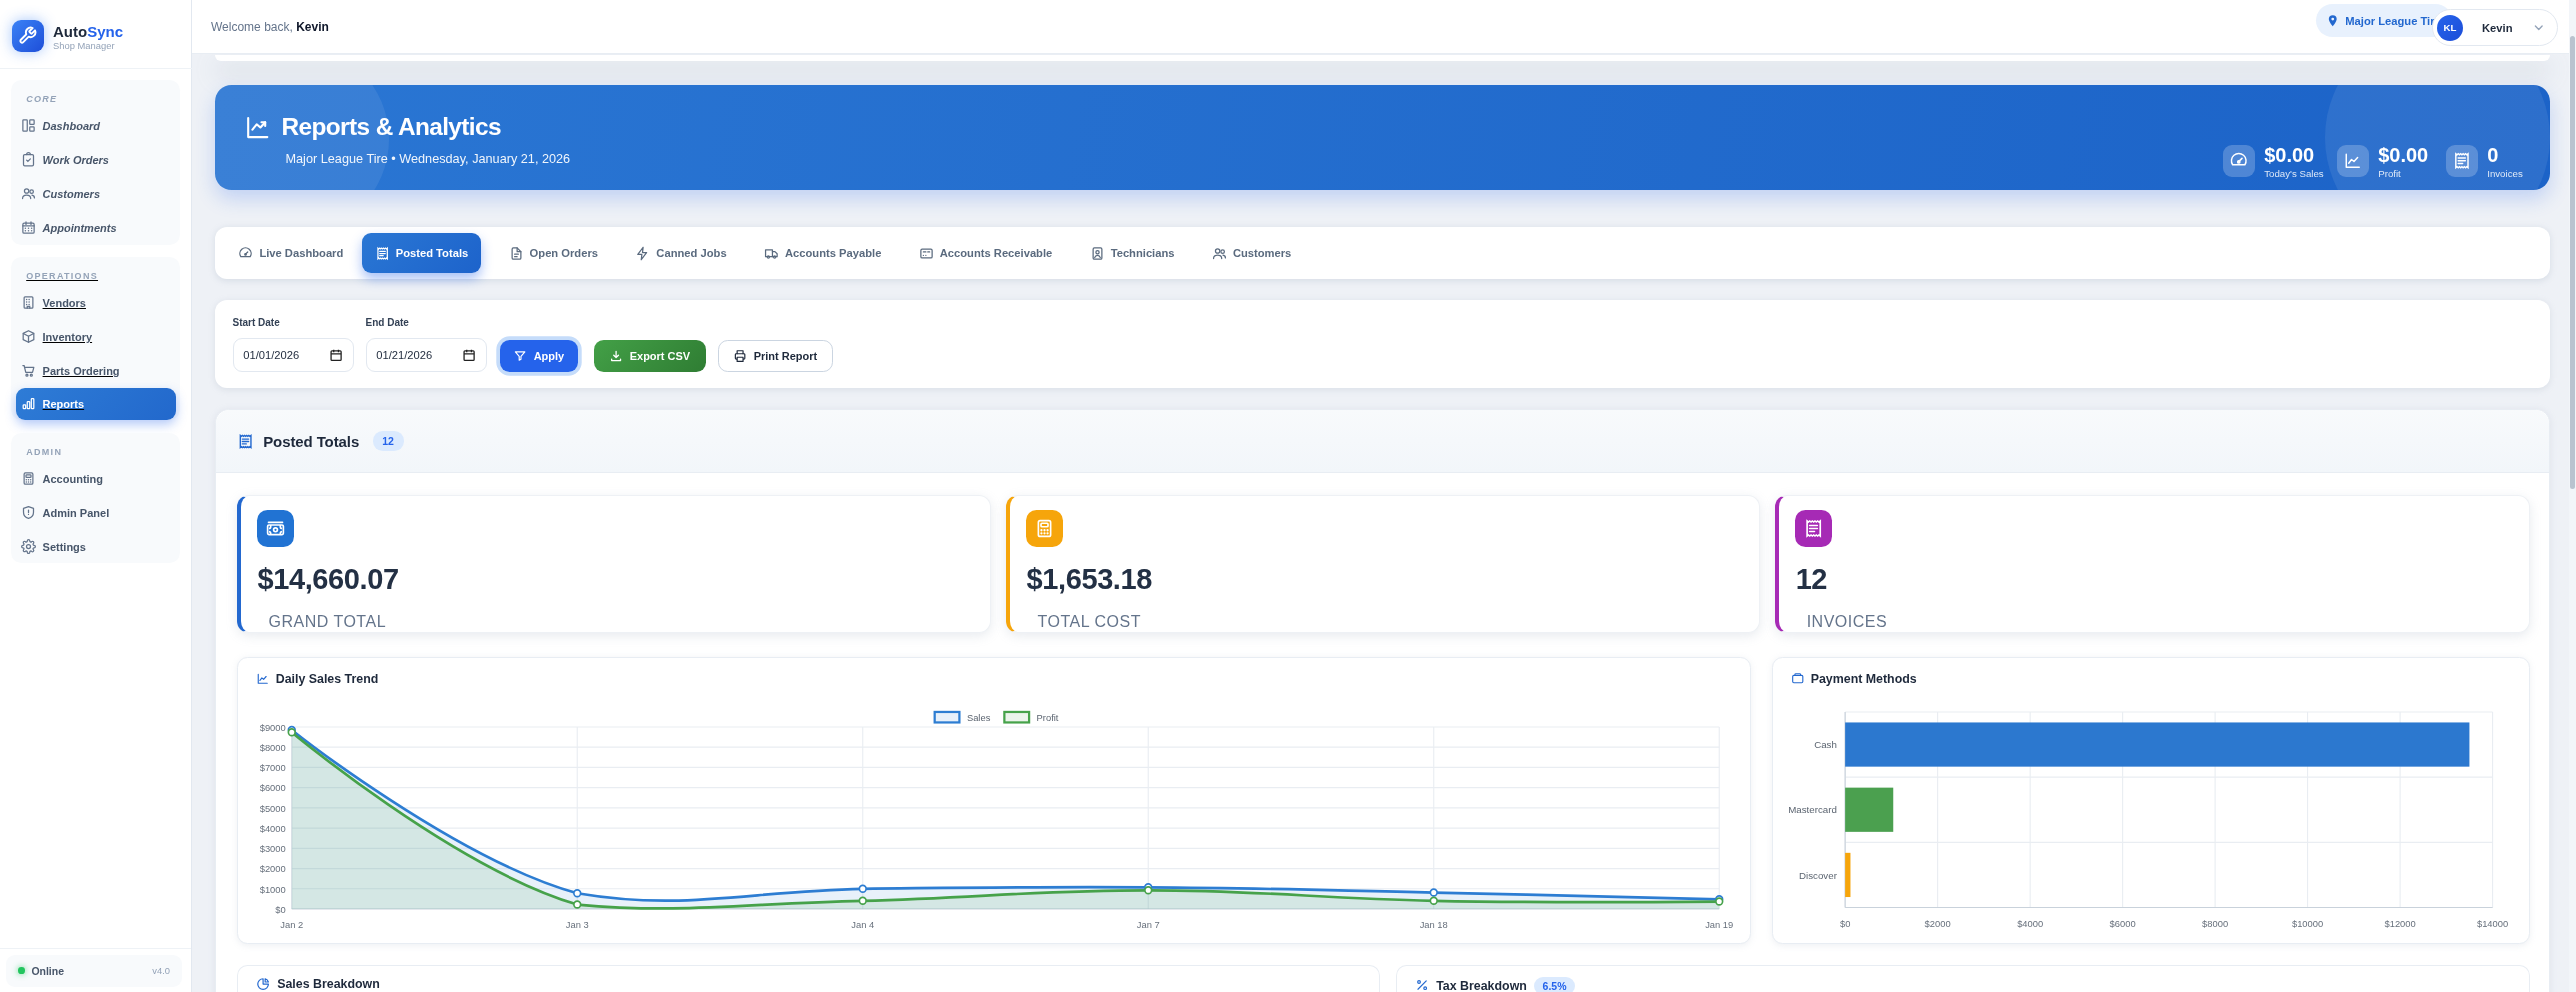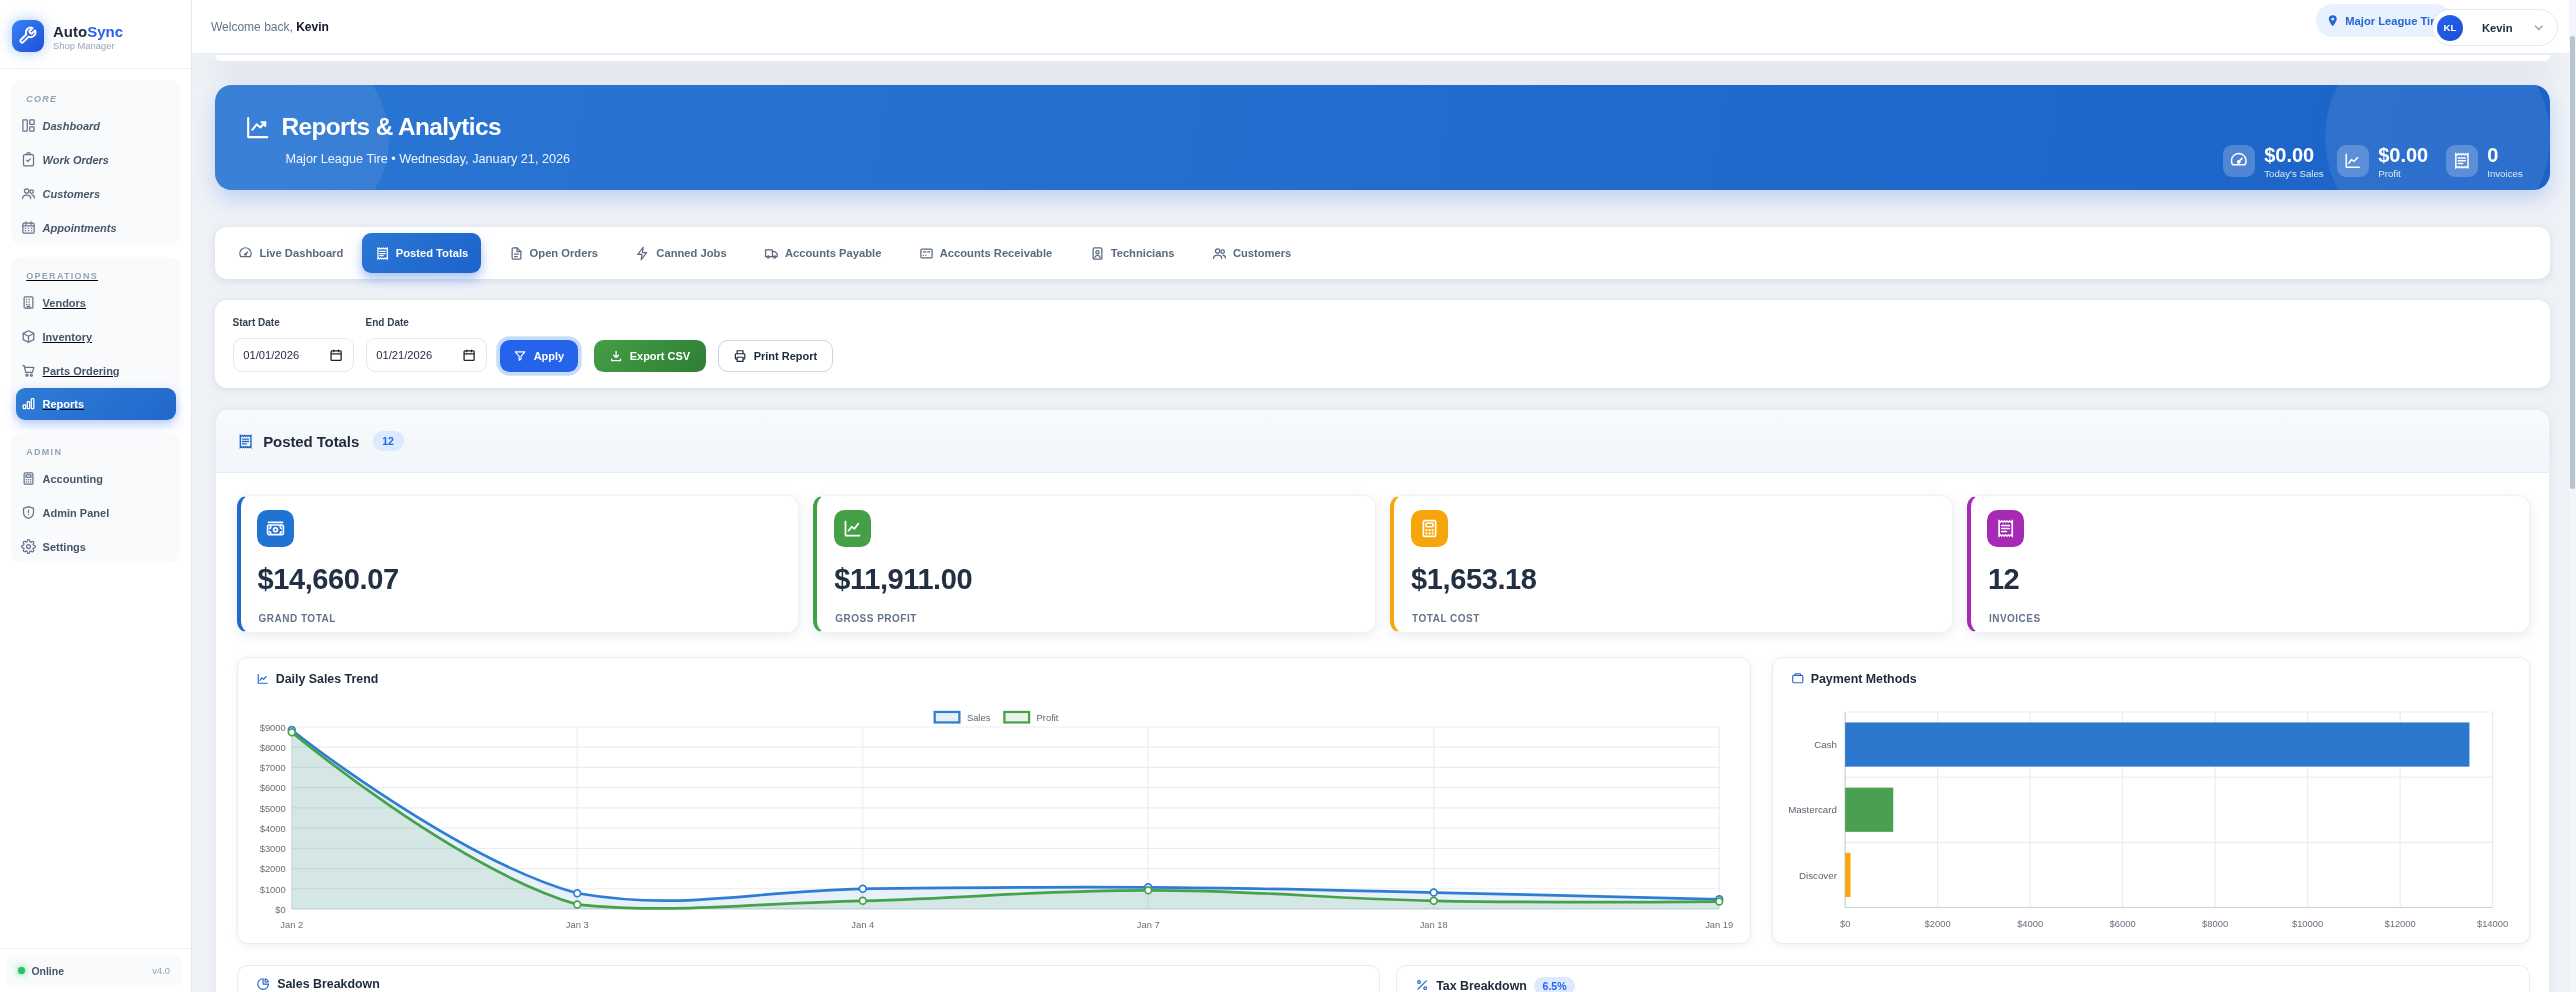--- a/index.html
+++ b/index.html
@@ -72,21 +72,21 @@
 #sec-head svg { width:17px; height:17px; }
 #sec-title { font-size:15px; font-weight:bold; color:#1e293b; letter-spacing:-0.1px; }
 #sec-badge { background:#dbeafe; color:#2563eb; font-size:10.5px; font-weight:bold; border-radius:9.7px; padding:3.7px 9.7px; margin-left:3.7px; }
 
 
 #stats { position:absolute; left:21px; top:85px; width:2293px; display:flex; gap:14.2px; }
 .scard { flex:1; height:138px; background:#fff; border-radius:12px; border:0.7px solid #eef1f5; border-left-width:4.5px; box-shadow:0 3px 10.5px rgba(148,163,184,.22); position:relative; }
 .scard .ibox { position:absolute; left:16.5px; top:13.5px; width:37px; height:37px; border-radius:10.5px; display:flex; align-items:center; justify-content:center; }
 .scard .ibox svg { width:21px; height:21px; }
 .scard .amt { position:absolute; left:17px; top:67px; font-size:29px; font-weight:bold; color:#233044; letter-spacing:-0.4px; }
-.scard .lbl { position:absolute; left:18px; top:117px; font-size:10px; font-weight:700; color:#64748b; letter-spacing:0.5px; }
+.scard .lbl { position:absolute; left:28px; top:117px; font-size:16px; font-weight:400; color:#64748b; letter-spacing:0.5px; }
 .sc-blue { border-left-color:#2368cf; } .sc-blue .ibox { background:#2173d3; }
 .sc-green { border-left-color:#43a047; } .sc-green .ibox { background:#43a047; }
 .sc-orange { border-left-color:#f6a50b; } .sc-orange .ibox { background:#f6a50b; }
 .sc-purple { border-left-color:#a62ab5; } .sc-purple .ibox { background:#a62ab5; }
 
 
 #daily { position:absolute; left:21px; top:247px; width:1514px; height:287px; background:#fff; border:0.7px solid #e8edf3; border-radius:10.5px; box-shadow:0 1.5px 6px rgba(148,163,184,.15); }
 #payment { position:absolute; left:1556px; top:247px; width:758px; height:287px; background:#fff; border:0.7px solid #e8edf3; border-radius:10.5px; box-shadow:0 1.5px 6px rgba(148,163,184,.15); }
 .chart-title { position:absolute; left:18px; top:14.2px; display:flex; align-items:center; gap:6.7px; font-size:12.4px; font-weight:bold; color:#1e293b; }
 .chart-title svg { width:13.5px; height:13.5px; }
@@ -339,30 +339,20 @@
         <div class="ibox">
             <svg viewBox="0 0 24 24" fill="none" stroke="#fff" stroke-width="1.9">
               <path d="M4 5h16" stroke-linecap="round"></path>
               <rect x="3" y="8" width="18" height="11" rx="1.5"></rect>
               <circle cx="12" cy="13.5" r="2.2"></circle>
               <path d="M6.5 8v2a2 2 0 0 1-2 2M17.5 8v2a2 2 0 0 0 2 2M6.5 19v-1.5a2 2 0 0 0-2-2M17.5 19v-1.5a2 2 0 0 1 2-2"></path>
             </svg>
           </div>
         <div class="amt">$14,660.07</div>
           <div class="lbl">GRAND TOTAL</div>
-      </div>
-      <div class="scard sc-green">
-        <div class="ibox">
-            <svg viewBox="0 0 24 24" fill="none" stroke="#fff" stroke-width="2" stroke-linecap="round" stroke-linejoin="round">
-              <path d="M4 4v16h16"></path>
-              <path d="M7.5 14.5l3.5-4.5 3 2.5 4.5-6"></path>
-            </svg>
-          </div>
-        <div class="amt">$11,911.00</div>
-          <div class="lbl">GROSS PROFIT</div>
       </div>
       <div class="scard sc-orange">
         <div class="ibox">
             <svg viewBox="0 0 24 24" fill="none" stroke="#fff" stroke-width="1.9">
               <rect x="5" y="3" width="14" height="18" rx="2"></rect>
               <rect x="8" y="6" width="8" height="4" rx="1"></rect>
               <path d="M8.5 14h.01M12 14h.01M15.5 14h.01M8.5 17.5h.01M12 17.5h.01M15.5 17.5h.01" stroke-width="2.6" stroke-linecap="round"></path>
             </svg>
           </div>
         <div class="amt">$1,653.18</div>

